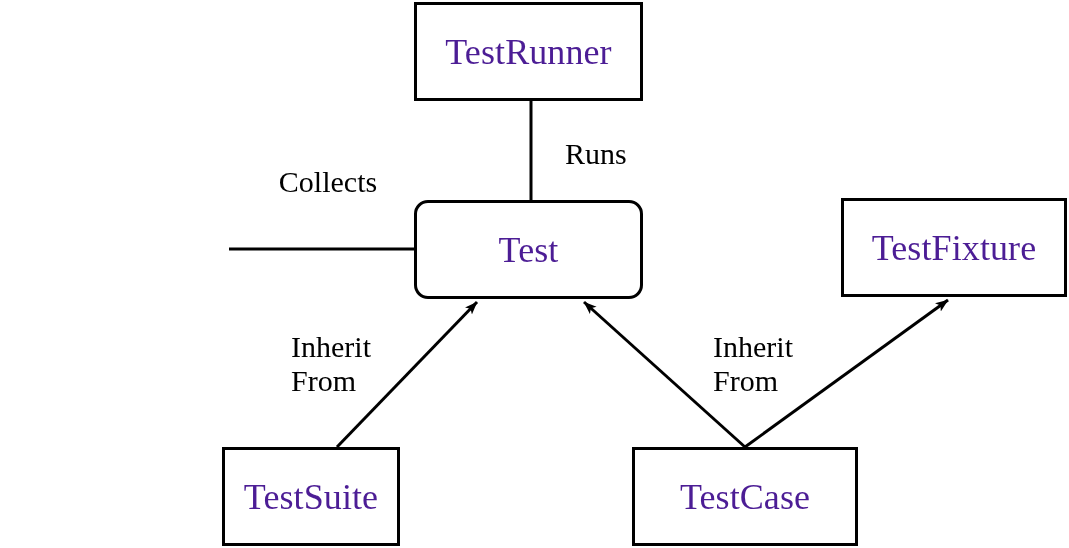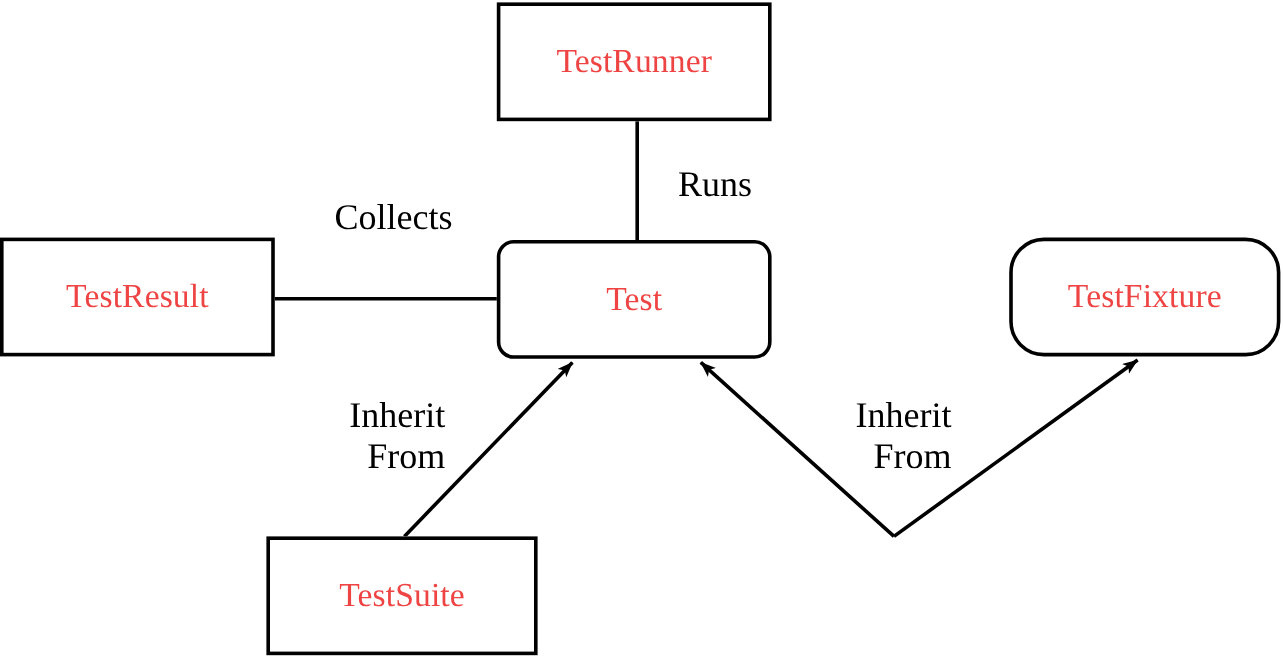--- a/index.html
+++ b/index.html
@@ -27,34 +27,34 @@
     position: absolute;
     box-sizing: border-box;
     border: 3px solid #000000;
     background: #ffffff;
     display: flex;
     align-items: center;
     justify-content: center;
   }
   .node-label {
     font-family: "Liberation Serif", "DejaVu Serif", serif;
-    font-size: 28px;
+    font-size: 36px;
     line-height: 1;
-    color: #ef4444;
+    color: #4c1d95;
     white-space: nowrap;
     letter-spacing: 0.1px;
   }
   .edge-label {
     position: absolute;
     font-family: "Liberation Serif", "DejaVu Serif", serif;
     font-size: 30px;
     line-height: 34px;
     color: #000000;
     white-space: nowrap;
-    text-align: right;
+    text-align: left;
     background: transparent;
   }
   .edge-label.center {
     transform: translateX(-50%);
   }
 </style>
 </head>
 <body>
 
 <div id="diagram-canvas">
@@ -74,36 +74,36 @@
 
     <line x1="745" y1="447" x2="584" y2="302" stroke="#000000" stroke-width="3" marker-end="url(#arrow-solid)"></line>
 
     <line x1="745" y1="447" x2="948" y2="300" stroke="#000000" stroke-width="3" marker-end="url(#arrow-solid)"></line>
   </svg>
 
   <div class="node-box" style="left:414px; top:2px; width:229px; height:99px;">
     <span class="node-label">TestRunner</span>
   </div>
 
-  <div class="node-box" style="left:0px; top:198px; width:229px; height:99px;">
-    <span class="node-label">TestResult</span>
-  </div>
 
   <div class="node-box" style="left:414px; top:200px; width:229px; height:99px;border-radius:14px;">
     <span class="node-label">Test</span>
   </div>
 
-  <div class="node-box" style="left:841px; top:198px; width:226px; height:99px;border-radius:29px;">
+  <div class="node-box" style="left:841px; top:198px; width:226px; height:99px;">
     <span class="node-label">TestFixture</span>
   </div>
 
-  <div class="node-box" style="left:222px; top:447px; width:226px; height:99px;">
+  <div class="node-box" style="left:222px; top:447px; width:178px; height:99px;">
     <span class="node-label">TestSuite</span>
   </div>
 
+  <div class="node-box" style="left:632px; top:447px; width:226px; height:99px;">
+    <span class="node-label">TestCase</span>
+  </div>
 
   <div class="edge-label" style="left:565px; top:137px; text-align:left;">
     <div>Runs</div>
   </div>
 
   <div class="edge-label center" style="left:328px; top:165px;">
     <div>Collects</div>
   </div>
 
   <div class="edge-label center" style="left:331px; top:330px;">

